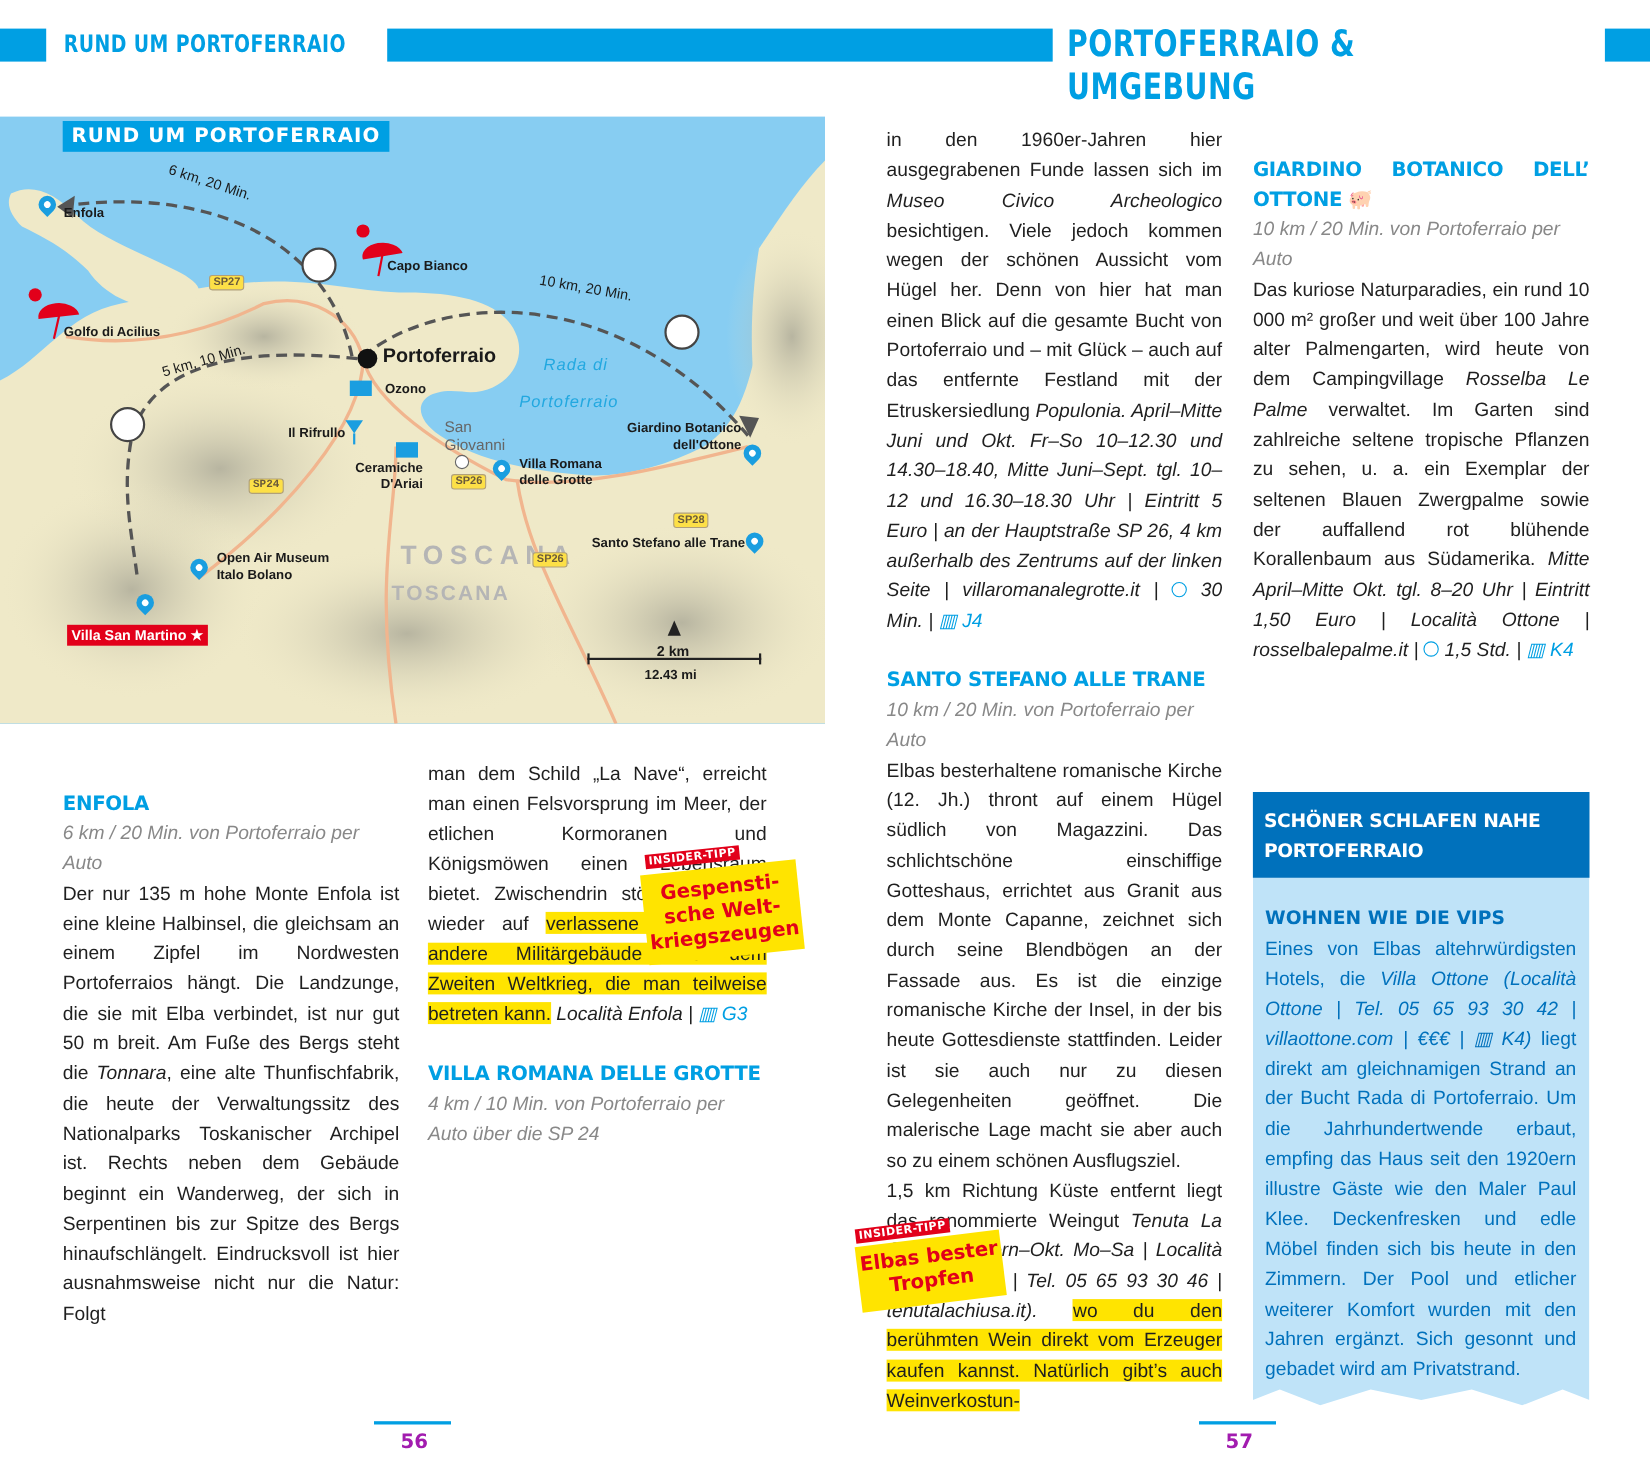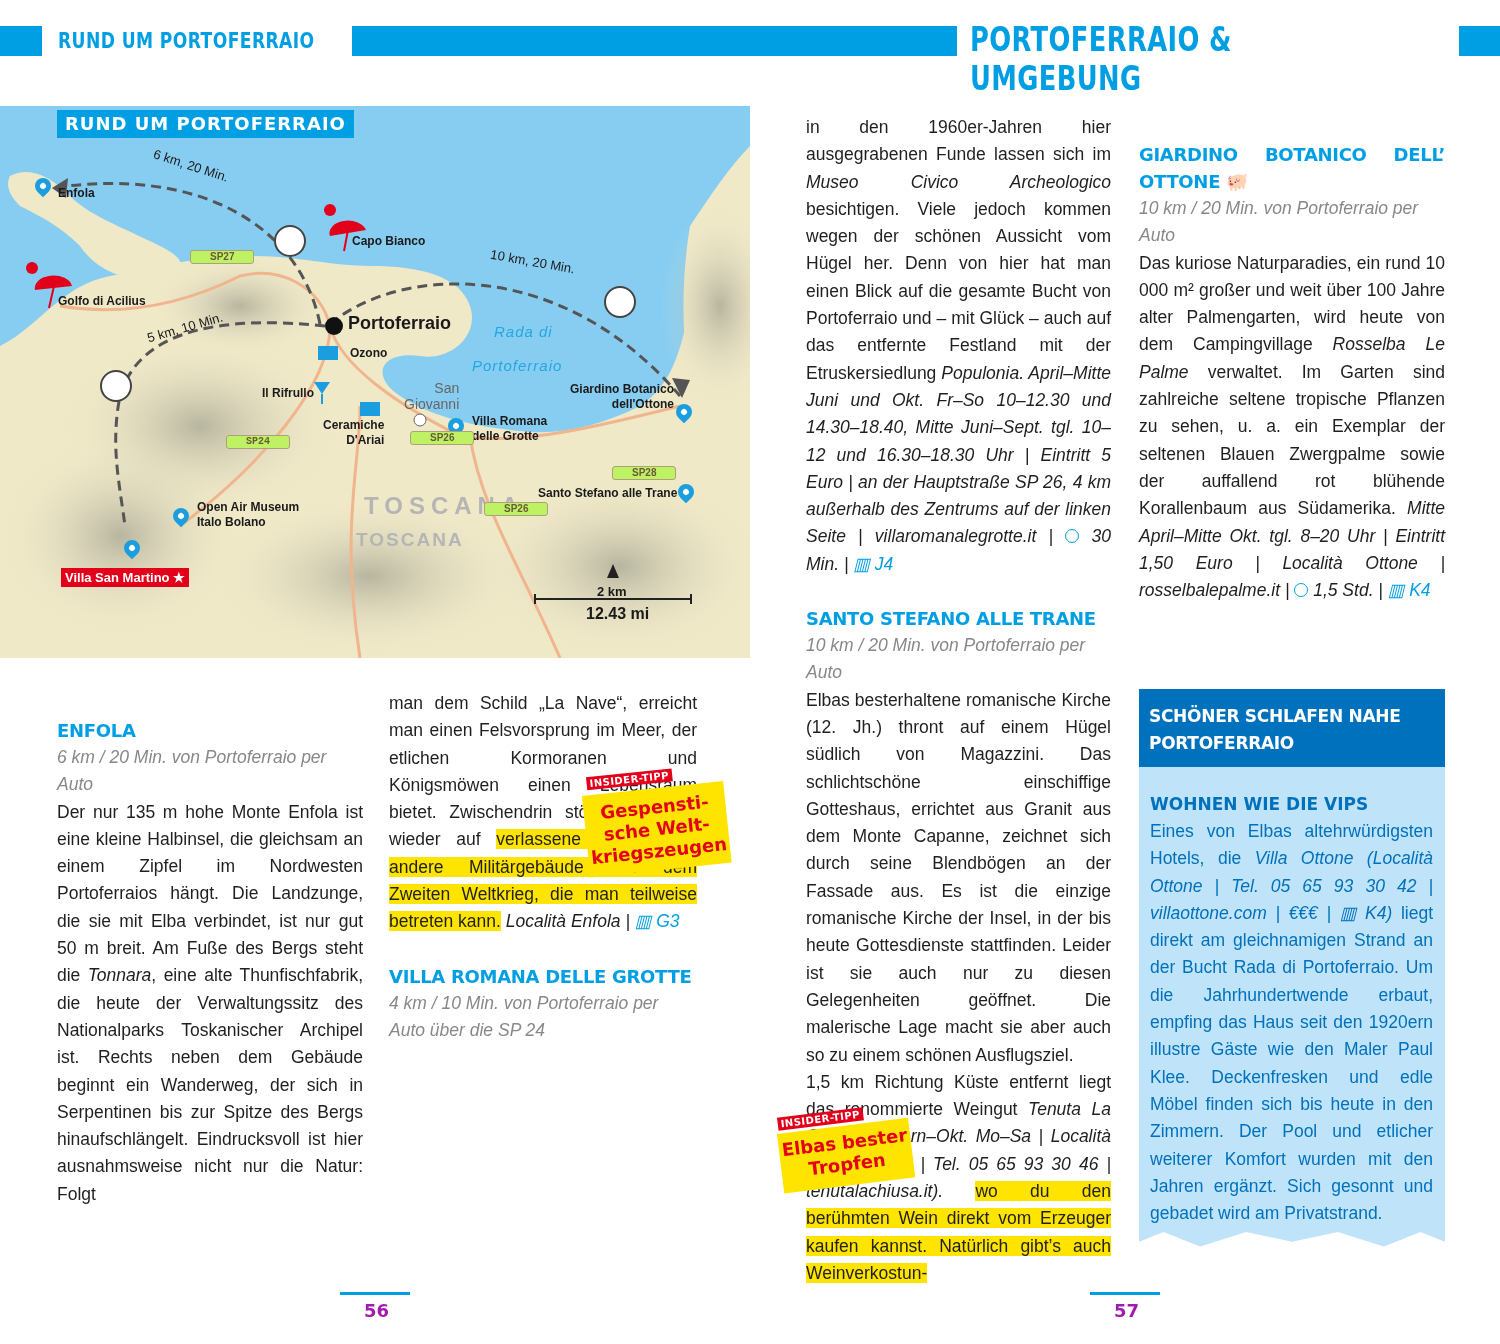--- a/index.html
+++ b/index.html
@@ -11,26 +11,26 @@
   .htitle { position: absolute; top: 24px; font-family: "DejaVu Sans", sans-serif; font-weight: bold; color: #009fe3; letter-spacing: 0.5px; transform-origin: left top; }
   .htitle.left { left: 58px; font-size: 22px; transform: scaleX(0.78); top: 28px; }
   .htitle.right { left: 970px; font-size: 33px; transform: scaleX(0.78); top: 20px; }
 
   
   .map { position: absolute; left: 0; top: 106px; width: 750px; height: 552px; overflow: hidden; background: #87cdf2; }
   .map svg { position: absolute; left: 0; top: 0; }
   .map-title { position: absolute; left: 57px; top: 110px; height: 28px; padding: 0 8px; background: #009fe3; color: #fff; font-family: "DejaVu Sans", sans-serif; font-weight: bold; font-size: 18px; line-height: 28px; letter-spacing: 1px; }
   .mlabel { position: absolute; font-family: "Liberation Sans", sans-serif; font-weight: bold; font-size: 12px; color: #1a1a1a; white-space: nowrap; line-height: 15px; }
   .mlabel.big { font-size: 18px; }
-  .mlabel.thin { font-weight: normal; color: #666; font-size: 14px; text-align: right; line-height: 16px; }
+  .mlabel.thin { font-weight: normal; color: #666; font-size: 14px; text-align: left; line-height: 16px; }
   .mlabel.sea { font-weight: normal; font-style: italic; color: #22a8e0; font-size: 15px; letter-spacing: 1px; }
   .mlabel.region { font-weight: bold; color: #b5b5b5; font-size: 24px; letter-spacing: 6px; }
   .mlabel.region2 { font-weight: bold; color: #b5b5b5; font-size: 19px; letter-spacing: 2px; }
   .mlabel.route { font-weight: normal; font-size: 13px; }
-  .road { position: absolute; font-size: 10px; font-weight: bold; color: #6a5a3a; background: #bef264; border: 1px solid #b0a07a; border-radius: 3px; padding: 0 19px; line-height: 12px; }
+  .road { position: absolute; font-size: 10px; font-weight: bold; color: #6a5a3a; background: #fde047; border: 1px solid #b0a07a; border-radius: 3px; padding: 0 3px; line-height: 12px; }
   .pin { position: absolute; width: 16px; height: 16px; background: #1a9ee0; border-radius: 50% 50% 50% 0; transform: rotate(-45deg); }
   .pin::after { content: ""; position: absolute; left: 5px; top: 5px; width: 6px; height: 6px; background: #fff; border-radius: 50%; }
   .villa-tag { position: absolute; left: 61px; top: 568px; background: #e2001a; color: #fff; font-weight: bold; font-size: 13px; padding: 2px 4px; white-space: nowrap; }
   .scale { position: absolute; left: 534px; top: 598px; width: 158px; border-top: 2px solid #222; }
   .scale::before, .scale::after { content:""; position:absolute; top:-6px; width:2px; height:10px; background:#222; }
   .scale::before { left: 0; } .scale::after { right: 0; }
 
   
   .col { position: absolute; font-family: "Liberation Sans", sans-serif; font-size: 17.5px; line-height: 27.3px; text-align: justify; color: #1f1f1f; }
   .col p { margin: 0; }
@@ -52,21 +52,21 @@
   .tip .tag { position: absolute; background: #e2001a; color: #fff; font-family: "DejaVu Sans", sans-serif; font-weight: bold; font-size: 10px; padding: 1px 3px; white-space: nowrap; letter-spacing: 0.5px; }
   .tip .bubble { position: absolute; background: #ffe400; color: #e2001a; font-family: "DejaVu Sans", sans-serif; font-weight: bold; text-align: center; line-height: 22px; font-size: 18px; }
   .tip1 { left: 580px; top: 778px; transform: rotate(-6deg); }
   .tip1 .tag { left: 6px; top: 0; }
   .tip1 .bubble { left: 0; top: 18px; width: 142px; height: 82px; padding-top: 8px; }
   .tip2 { left: 775px; top: 1118px; transform: rotate(-7deg); }
   .tip2 .tag { left: 2px; top: 0; }
   .tip2 .bubble { left: 0; top: 16px; width: 132px; height: 60px; padding-top: 6px; }
 
   
-  .sleep { position: absolute; left: 1139px; top: 689px; width: 306px; }
+  .sleep { position: absolute; left: 1139px; top: 720px; width: 306px; }
   .sleep .head { background: #0071bc; color: #fff; font-family: "DejaVu Sans", sans-serif; font-weight: bold; font-size: 17px; line-height: 27px; padding: 14px 12px 10px 10px; letter-spacing: -0.3px; }
   .sleep .body { background: #bfe3f8; color: #0071bc; padding: 24px 12px 24px 11px; font-size: 17.5px; line-height: 27.3px; text-align: justify; clip-path: polygon(0 0,100% 0,100% 98%,92% 96%,80% 99%,65% 96%,50% 98%,35% 96%,20% 99%,8% 96%,0 98%); }
   .sleep .body h4 { font-family: "DejaVu Sans", sans-serif; font-weight: bold; font-size: 17px; line-height: 27px; color: #0071bc; }
   .sleep .it { font-style: italic; }
 
   
   .pgline { position: absolute; top: 1292px; width: 70px; height: 3px; background: #009fe3; }
   .pgnum { position: absolute; top: 1300px; font-family: "DejaVu Sans", sans-serif; font-weight: bold; font-size: 18px; color: #a21caf; }
 </style>
 </head>
@@ -164,21 +164,21 @@
   <span class="road" style="left:226px;top:329px;font-family:Liberation Mono, monospace;">SP24</span>
   <span class="road" style="left:410px;top:325px;">SP26</span>
   <span class="road" style="left:484px;top:396px;">SP26</span>
   <span class="road" style="left:612px;top:360px;">SP28</span>
 
   <span class="mlabel route" style="left:152px;top:52px;transform:rotate(18deg);">6 km, 20 Min.</span>
   <span class="mlabel route" style="left:490px;top:148px;transform:rotate(10deg);">10 km, 20 Min.</span>
   <span class="mlabel route" style="left:146px;top:214px;transform:rotate(-16deg);">5 km, 10 Min.</span>
 
   <span class="mlabel" style="left:597px;top:478px;font-size:13px;">2 km</span>
-  <span class="mlabel" style="left:586px;top:500px;font-size:16px;">12.43 mi</span>
+  <span class="mlabel" style="left:586px;top:500px;font-size:12px;">12.43 mi</span>
 </div>
 <div class="scale"></div>
 <div class="map-title">RUND UM PORTOFERRAIO</div>
 <div class="villa-tag">Villa San Martino ★</div>
 
 <div class="col c1">
   <h3>ENFOLA</h3>
   <p class="sub">6 km / 20 Min. von Portoferraio per Auto</p>
   <p><span>Der nur 135 m hohe Monte Enfola ist eine kleine Halbinsel, die gleichsam an einem Zipfel im Nordwesten Portoferraios hängt. Die Landzunge, die sie mit Elba verbindet, ist nur gut 50 m breit. Am Fuße des Bergs steht die </span><span class="it">Tonnara</span><span>, eine alte Thunfischfabrik, die heute der Verwaltungssitz des Nationalparks Toskanischer Archipel ist. Rechts neben dem Gebäude beginnt ein Wanderweg, der sich in Serpentinen bis zur Spitze des Bergs hinaufschlängelt. Eindrucksvoll ist hier ausnahmsweise nicht nur die Natur: Folgt</span></p>
 </div>

